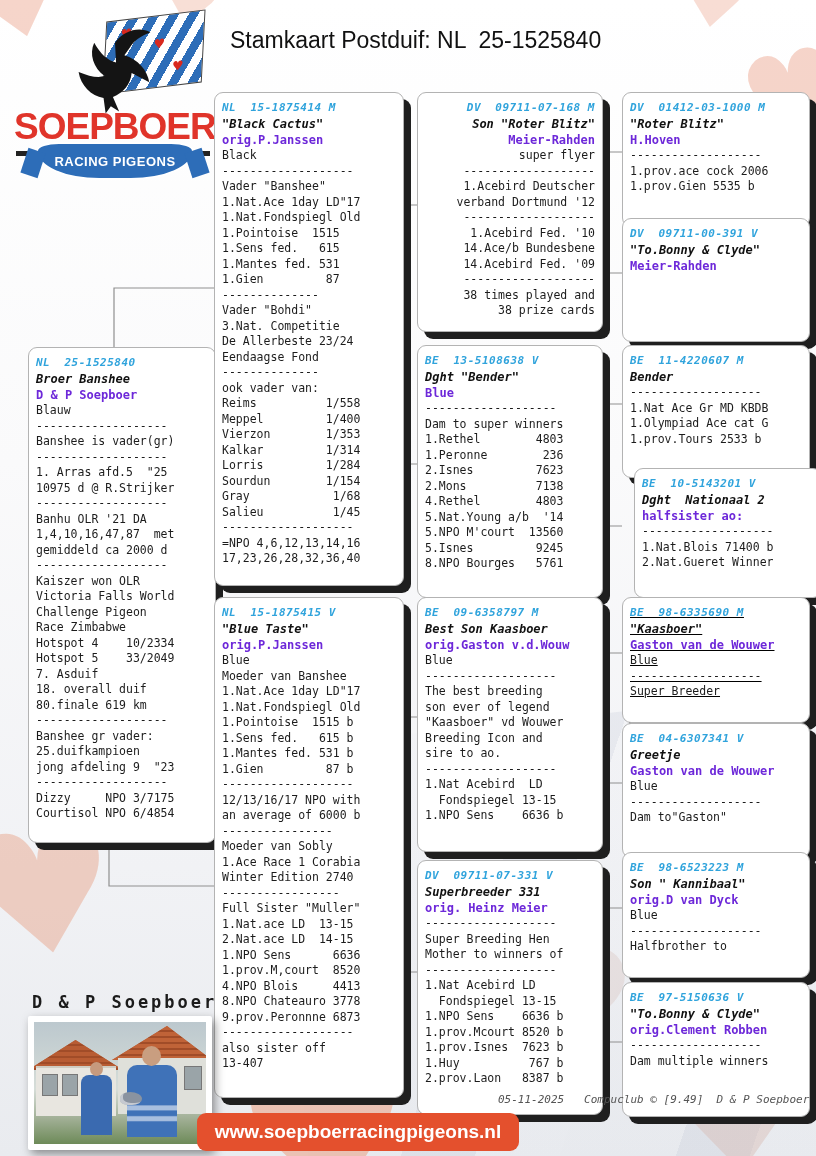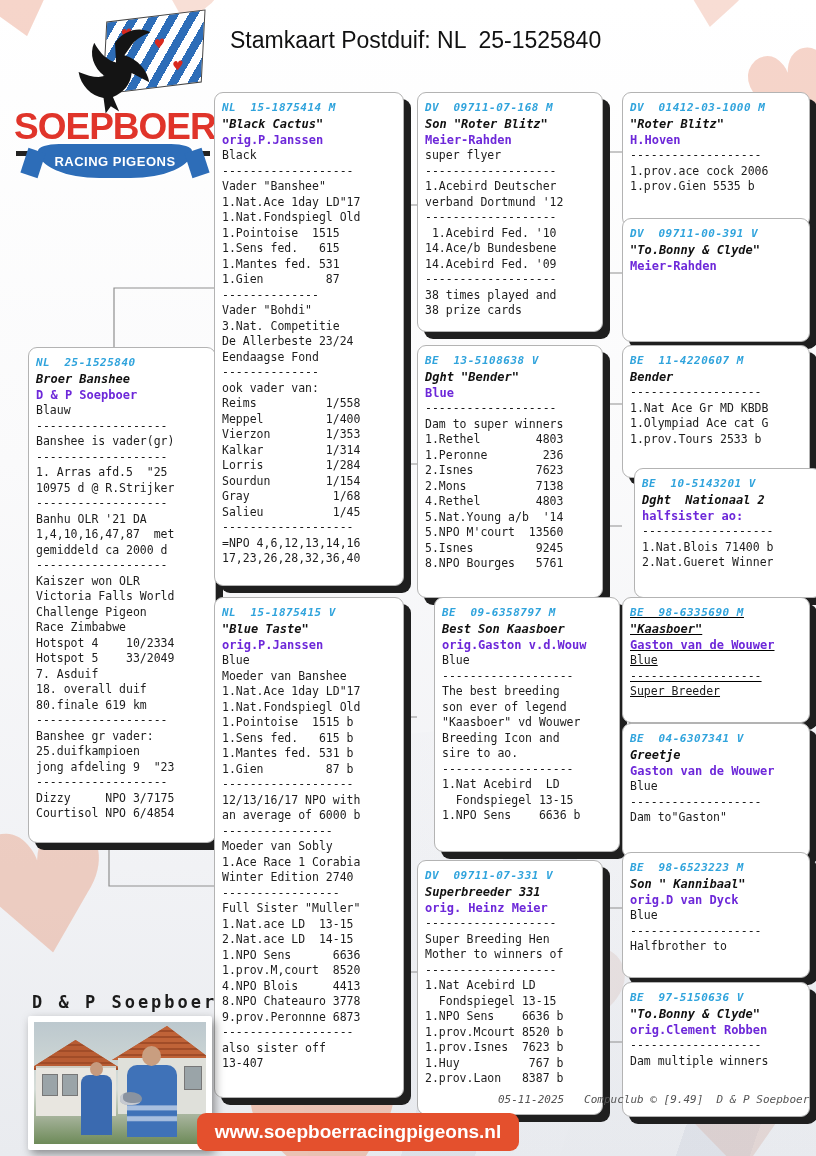--- a/index.html
+++ b/index.html
@@ -24,23 +24,23 @@
   .ring{font-style:italic; font-weight:bold; font-size:11px; line-height:17px;
         color:#2fa3dc; white-space:pre; letter-spacing:.5px;}
   .pname{font-style:italic; font-weight:bold; font-size:12px; line-height:16px; white-space:pre; color:#111;}
   .powner{font-weight:bold; font-size:12px; line-height:16px; white-space:pre; color:#6d28d9;}
   .powner:empty{display:none;}
   .pbody{margin:0; font-family:"DejaVu Sans Mono",monospace; font-size:11.5px;
          line-height:15.5px; white-space:pre; color:#1c1c1c;}
   #b1{left:28px; top:347px; width:172px; height:482px;}
   #b2{left:214px; top:92px;  width:174px; height:480px;}
   #b3{left:214px; top:597px; width:174px; height:487px;}
-  #b4{left:417px; top:92px;  width:170px; height:226px;}
+  #b4{left:417px; top:92px;  width:170px; height:226px;text-align:right;}
   #b5{left:417px; top:345px; width:170px; height:239px;}
-  #b6{left:417px; top:597px; width:170px; height:241px;margin-left:17px;}
+  #b6{left:417px; top:597px; width:170px; height:241px;}
   #b7{left:417px; top:860px; width:170px; height:241px;}
   #b8 {left:622px; top:92px;  width:172px; height:121px;}
   #b9 {left:622px; top:218px; width:172px; height:110px;}
   #b10{left:622px; top:345px; width:172px; height:119px;}
   #b11{left:622px; top:468px; width:172px; height:116px;margin-left:12px;}
   #b12{left:622px; top:597px; width:172px; height:112px;text-decoration:underline;}
   #b13{left:622px; top:723px; width:172px; height:121px;}
   #b14{left:622px; top:852px; width:172px; height:112px;}
   #b15{left:622px; top:982px; width:172px; height:121px;}
   .connectors{position:absolute; left:0; top:0; z-index:1;}

